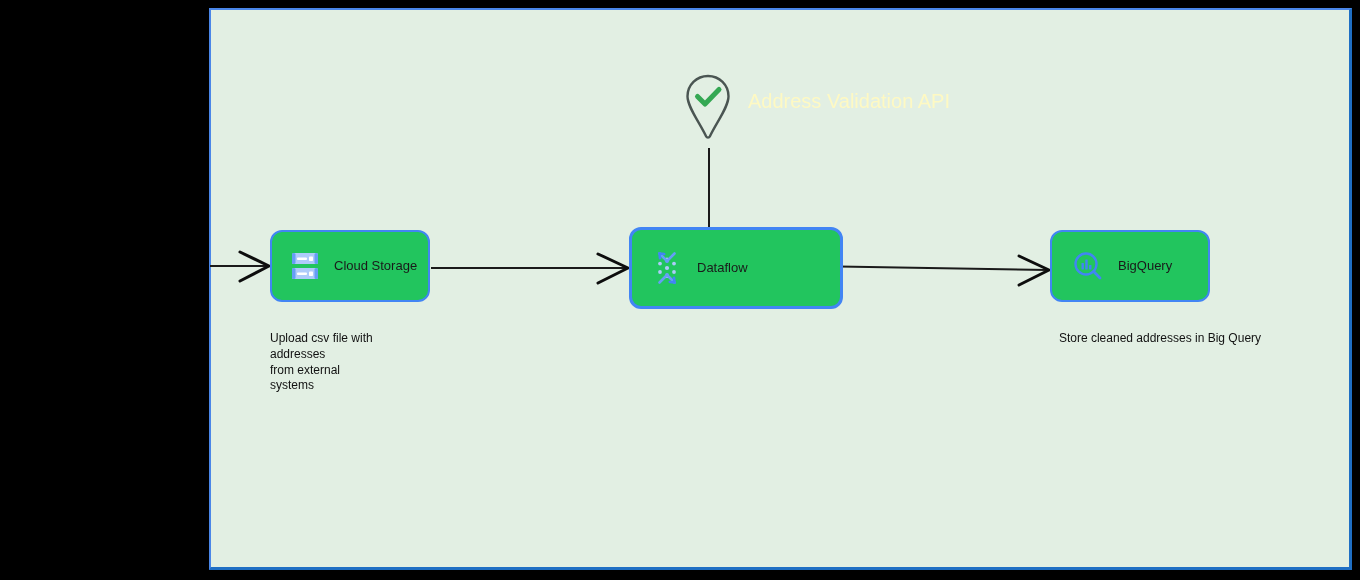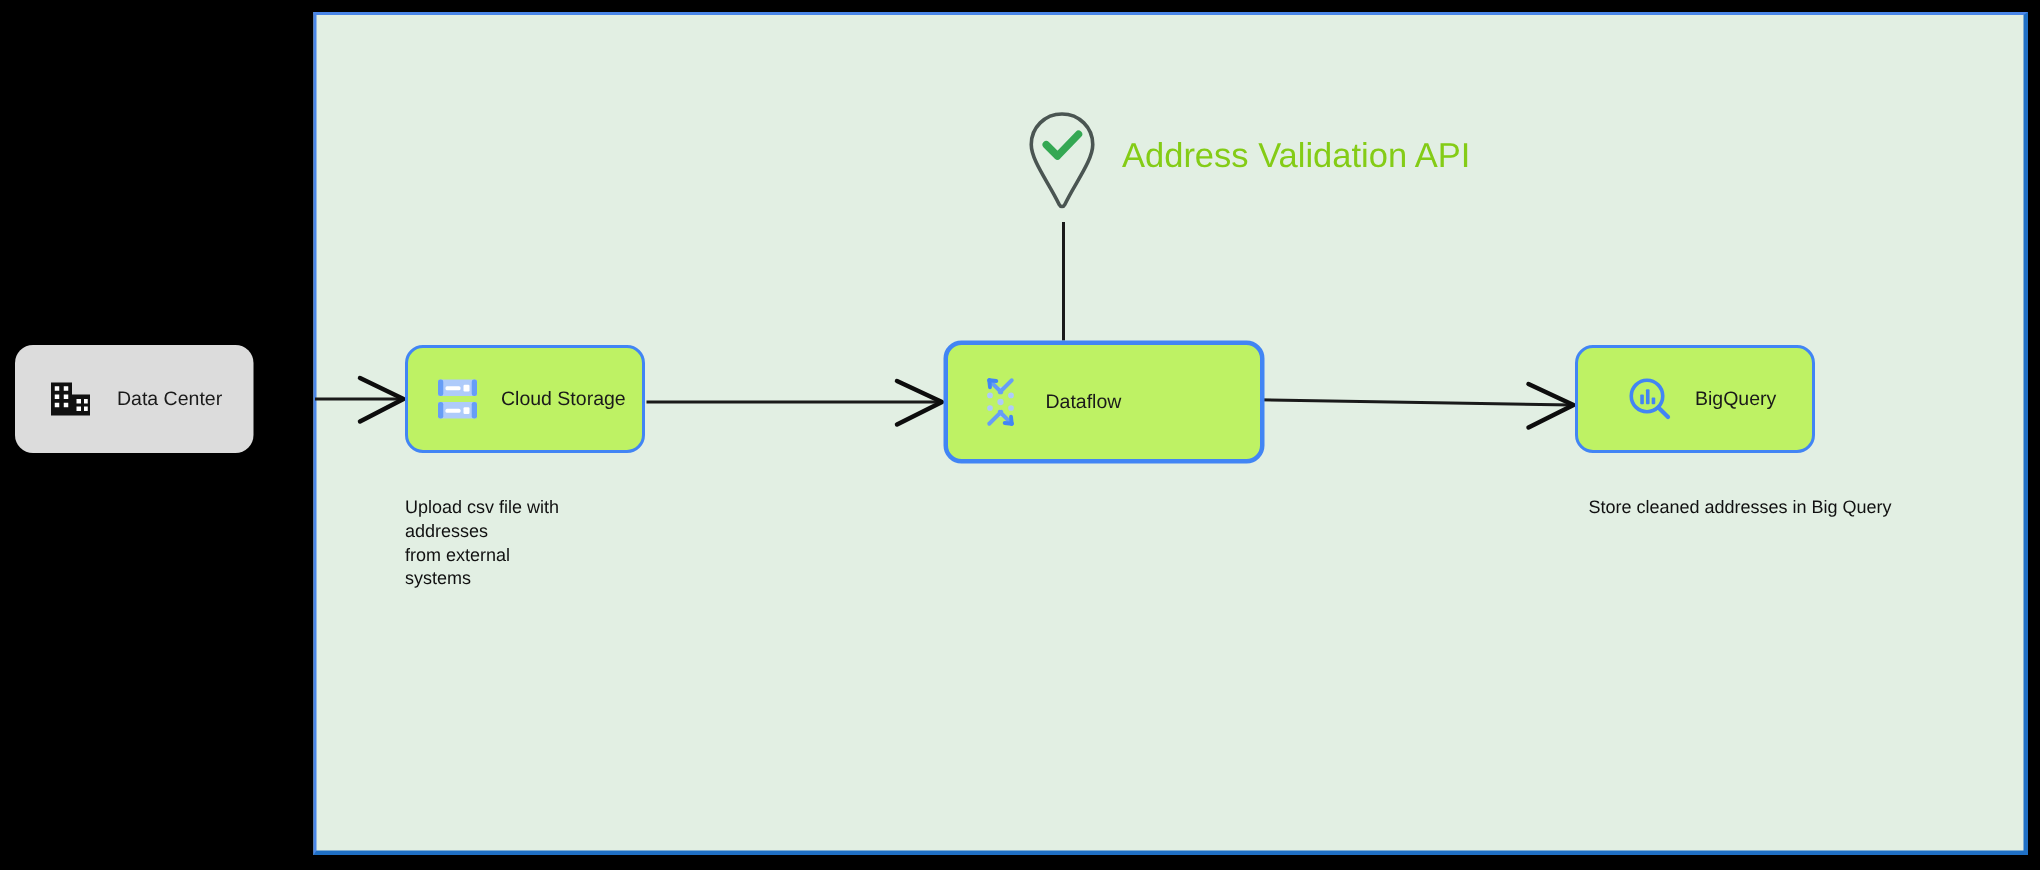--- a/index.html
+++ b/index.html
@@ -36,21 +36,21 @@
     border-bottom: 3px solid #1f6fc4;
     box-sizing: border-box;
   }
   
   .node {
     position: absolute;
     box-sizing: border-box;
     display: flex;
     align-items: center;
     border-radius: 12px;
-    background: #bef264;
+    background: #22c55e;
   }
   .node .icon-wrap {
     flex: 0 0 auto;
     display: flex;
     align-items: center;
     justify-content: center;
   }
   .node .node-label {
     font-size: 13px;
     color: #1a1a1a;
@@ -96,39 +96,39 @@
   }
   #dataflow .node-label { margin-left: 14px; }
 
   
   #bigquery {
     left: 1050px;
     top: 230px;
     width: 160px;
     height: 72px;
     border: 2px solid #4285f4;
-    padding-left: 32px;
+    padding-left: 20px;
   }
   #bigquery .node-label { margin-left: 14px; }
 
   
   #pinnode {
     position: absolute;
     left: 683px;
     top: 73px;
     width: 50px;
     height: 68px;
   }
   #pinlabel {
     position: absolute;
     left: 748px;
     top: 88px;
     width: 250px;
-    font-size: 23px;
-    color: #84cc16;
+    font-size: 20px;
+    color: #fef9c3;
     line-height: 1.35;
   }
 
   
   .caption {
     position: absolute;
     font-size: 12px;
     color: #111111;
     line-height: 1.32;
     white-space: pre-line;
@@ -168,41 +168,20 @@
     <g>
       <line x1="809" y1="266" x2="1048" y2="270" stroke="#1a1a1a" stroke-width="2"></line>
       <polyline points="1019,256 1049,270 1019,285" fill="none" stroke="#0d0d0d" stroke-width="3" stroke-linecap="round" stroke-linejoin="round"></polyline>
     </g>
 
     <g>
       <line x1="709" y1="148" x2="709" y2="227" stroke="#1a1a1a" stroke-width="2"></line>
     </g>
   </svg>
 
-  <div class="node" id="datacenter">
-    <span class="icon-wrap">
-      <svg width="30" height="30" viewBox="0 0 30 30" xmlns="http://www.w3.org/2000/svg">
-        <rect x="2" y="4" width="14" height="22" fill="#111111"></rect>
-        <rect x="16" y="12" width="12" height="14" fill="#111111"></rect>
-        <g fill="#ffffff">
-          <rect x="4.5" y="6.5" width="3" height="3"></rect>
-          <rect x="10.5" y="6.5" width="3" height="3"></rect>
-          <rect x="4.5" y="12" width="3" height="3"></rect>
-          <rect x="10.5" y="12" width="3" height="3"></rect>
-          <rect x="4.5" y="17.5" width="3" height="3"></rect>
-          <rect x="10.5" y="17.5" width="3" height="3"></rect>
-          <rect x="19" y="15" width="3" height="3"></rect>
-          <rect x="24" y="15" width="2.5" height="3"></rect>
-          <rect x="19" y="20" width="3" height="3"></rect>
-          <rect x="24" y="20" width="2.5" height="3"></rect>
-        </g>
-      </svg>
-    </span>
-    <span class="node-label">Data Center</span>
-  </div>
 
   <div class="node" id="cloudstorage">
     <span class="icon-wrap">
       <svg width="30" height="32" viewBox="0 0 30 32" xmlns="http://www.w3.org/2000/svg">
 
         <rect x="2" y="3" width="26" height="11" rx="1.5" fill="#aecbfa"></rect>
         <rect x="2" y="3" width="3.5" height="11" rx="1.5" fill="#669df6"></rect>
         <rect x="24.5" y="3" width="3.5" height="11" rx="1.5" fill="#669df6"></rect>
         <rect x="7" y="7.5" width="10" height="2.6" rx="1" fill="#ffffff"></rect>
         <rect x="19" y="6.5" width="4" height="4.5" rx="0.8" fill="#ffffff"></rect>

